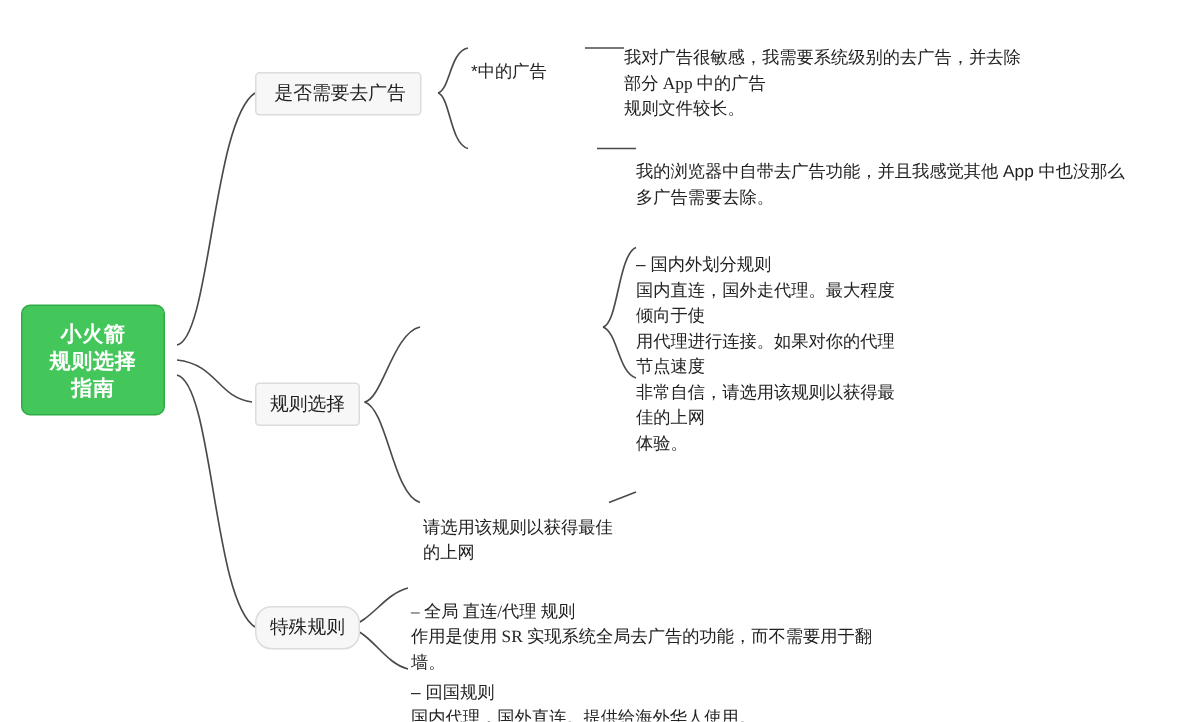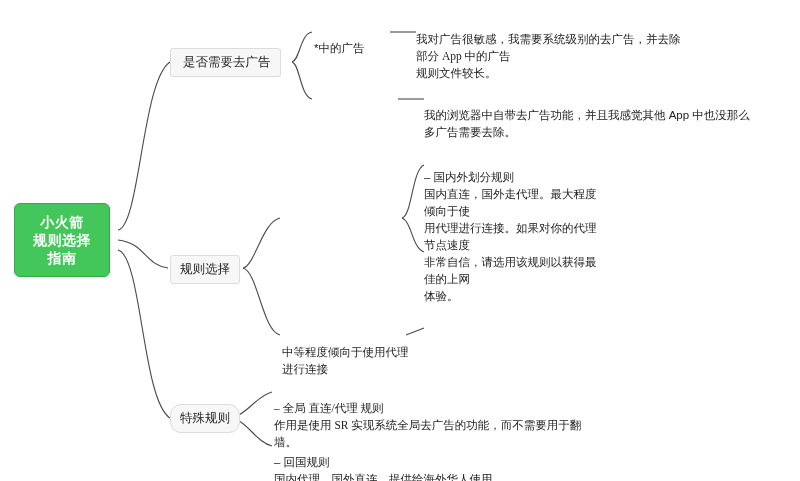--- a/index.html
+++ b/index.html
@@ -139,21 +139,21 @@
   <div class="node txt-node" style="left:424px; top:152px; width:180px;">
     <span>– 国内外划分规则
 国内直连，国外走代理。最大程度倾向于使
 用代理进行连接。如果对你的代理节点速度
 非常自信，请选用该规则以获得最佳的上网
 体验。</span>
   </div>
 
 
   <div class="node txt-node" style="left:282px; top:327px; width:130px;">
-    <span>中等程度倾向于使用代理进行连接</span>
+    <span>请选用该规则以获得最佳的上网</span>
   </div>
 
 
   <div class="node l1-node" style="left:170px; top:404px;border-radius:11px;">
     <span>特殊规则</span>
   </div>
 
   <div class="node txt-node" style="left:274px; top:383px; width:330px;font-family:Liberation Serif, serif;">
     <span>– 全局 直连/代理 规则
 作用是使用 SR 实现系统全局去广告的功能，而不需要用于翻墙。</span>

